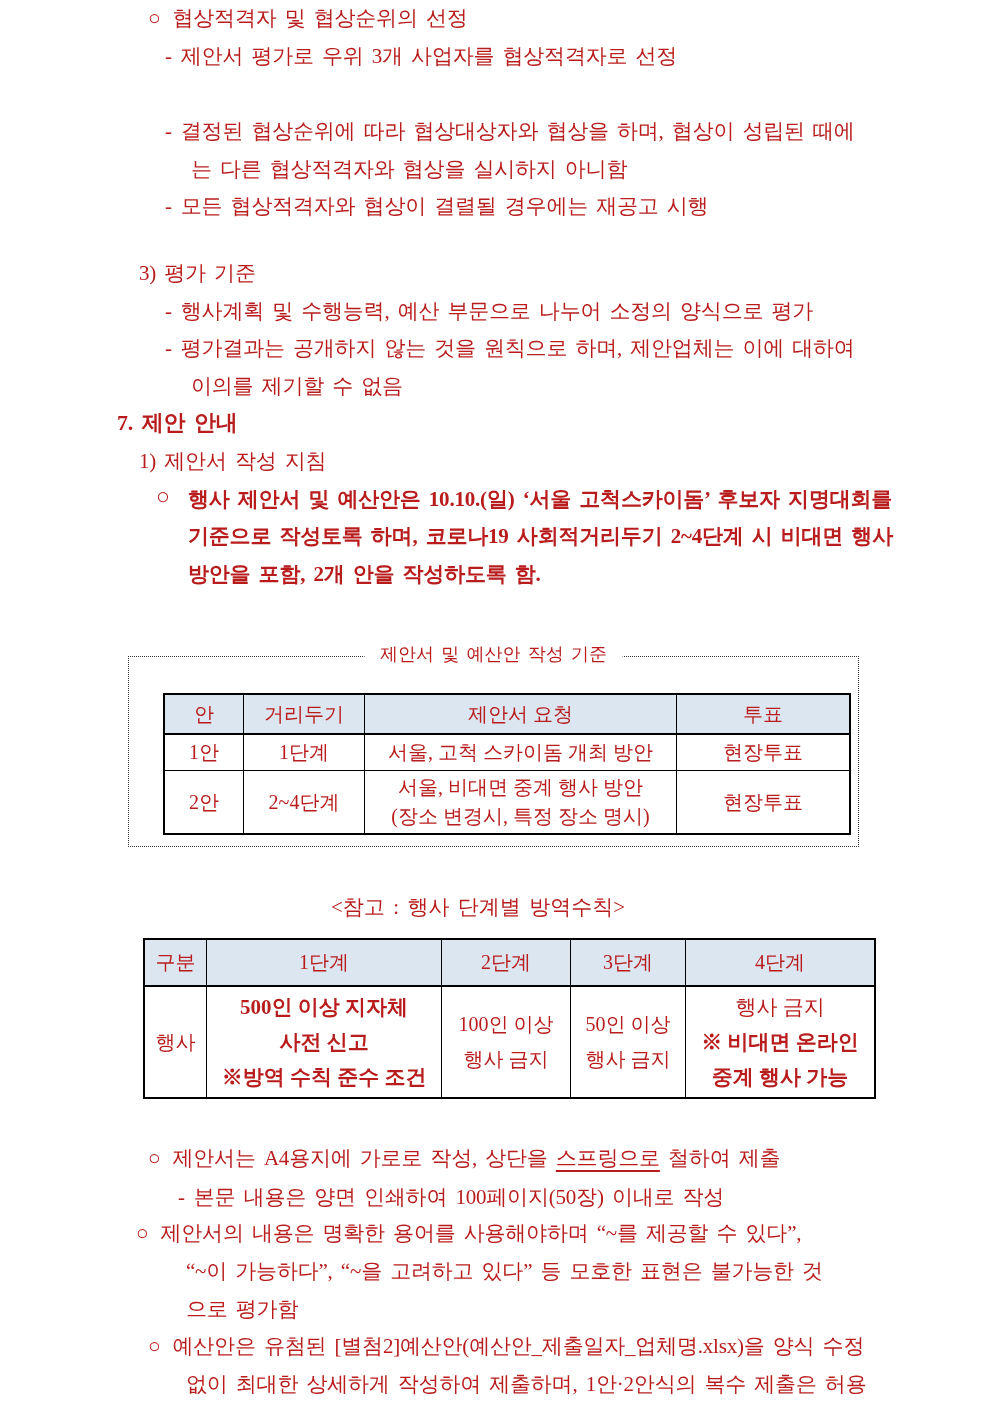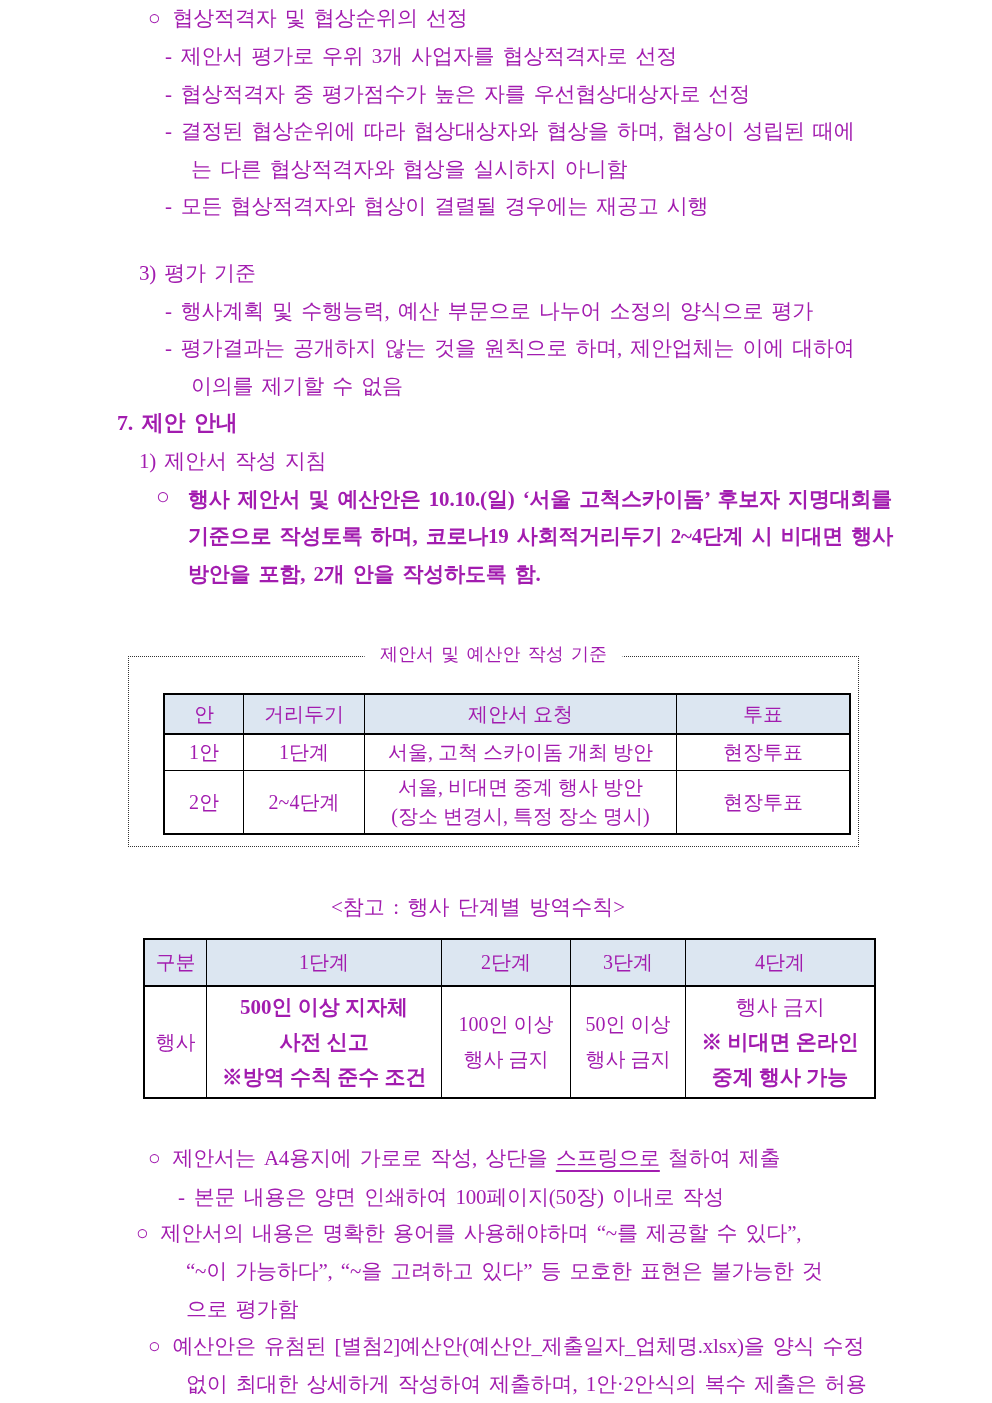--- a/index.html
+++ b/index.html
@@ -1,19 +1,19 @@
 <!DOCTYPE html>
 <html><head>
 <meta charset="utf-8">
 <style>
   html,body { margin:0; padding:0; background:#ffffff; }
   .page {
     position:relative; width:956px; height:1403px; background:#ffffff;
     font-family:"Liberation Serif","DejaVu Serif",serif;
-    color:#a21caf; font-size:21px; overflow:hidden;
+    color:#b91c1c; font-size:21px; overflow:hidden;
   }
   .ln { position:absolute; white-space:nowrap; line-height:28px; word-spacing:0.15em; letter-spacing:-0.2px; }
   .mk-circle { display:inline-block; margin-right:12px; }
   .mk-dash { display:inline-block; margin-right:9px; }
   .b { font-weight:700; }
   .u { text-decoration:underline; text-underline-offset:5px; text-decoration-thickness:1.5px; }
   .bu { font-weight:700; text-underline-offset:5px; text-decoration-thickness:1.9px; }
   .big-circle { font-size:23px; font-weight:700; }
 
   
@@ -42,23 +42,20 @@
 </head>
 <body>
 
 <div class="page">
 
   <div class="ln" style="left:148px; top:4px;">
     <span class="mk-circle">○</span><span>협상적격자 및 협상순위의 선정</span>
   </div>
   <div class="ln" style="left:165px; top:42px;">
     <span class="mk-dash">-</span><span>제안서 평가로 우위 3개 사업자를 협상적격자로 선정</span>
-  </div>
-  <div class="ln" style="left:165px; top:80px;">
-    <span class="mk-dash">-</span><span>협상적격자 중 평가점수가 높은 자를 우선협상대상자로 선정</span>
   </div>
   <div class="ln" style="left:165px; top:117px;">
     <span class="mk-dash">-</span><span>결정된 협상순위에 따라 협상대상자와 협상을 하며, 협상이 성립된 때에</span>
   </div>
   <div class="ln" style="left:165px; top:192px;">
     <span class="mk-dash">-</span><span>모든 협상적격자와 협상이 결렬될 경우에는 재공고 시행</span>
   </div>
   <div class="ln" style="left:191px; top:155px;">
     <span>는 다른 협상적격자와 협상을 실시하지 아니함</span>
   </div>

